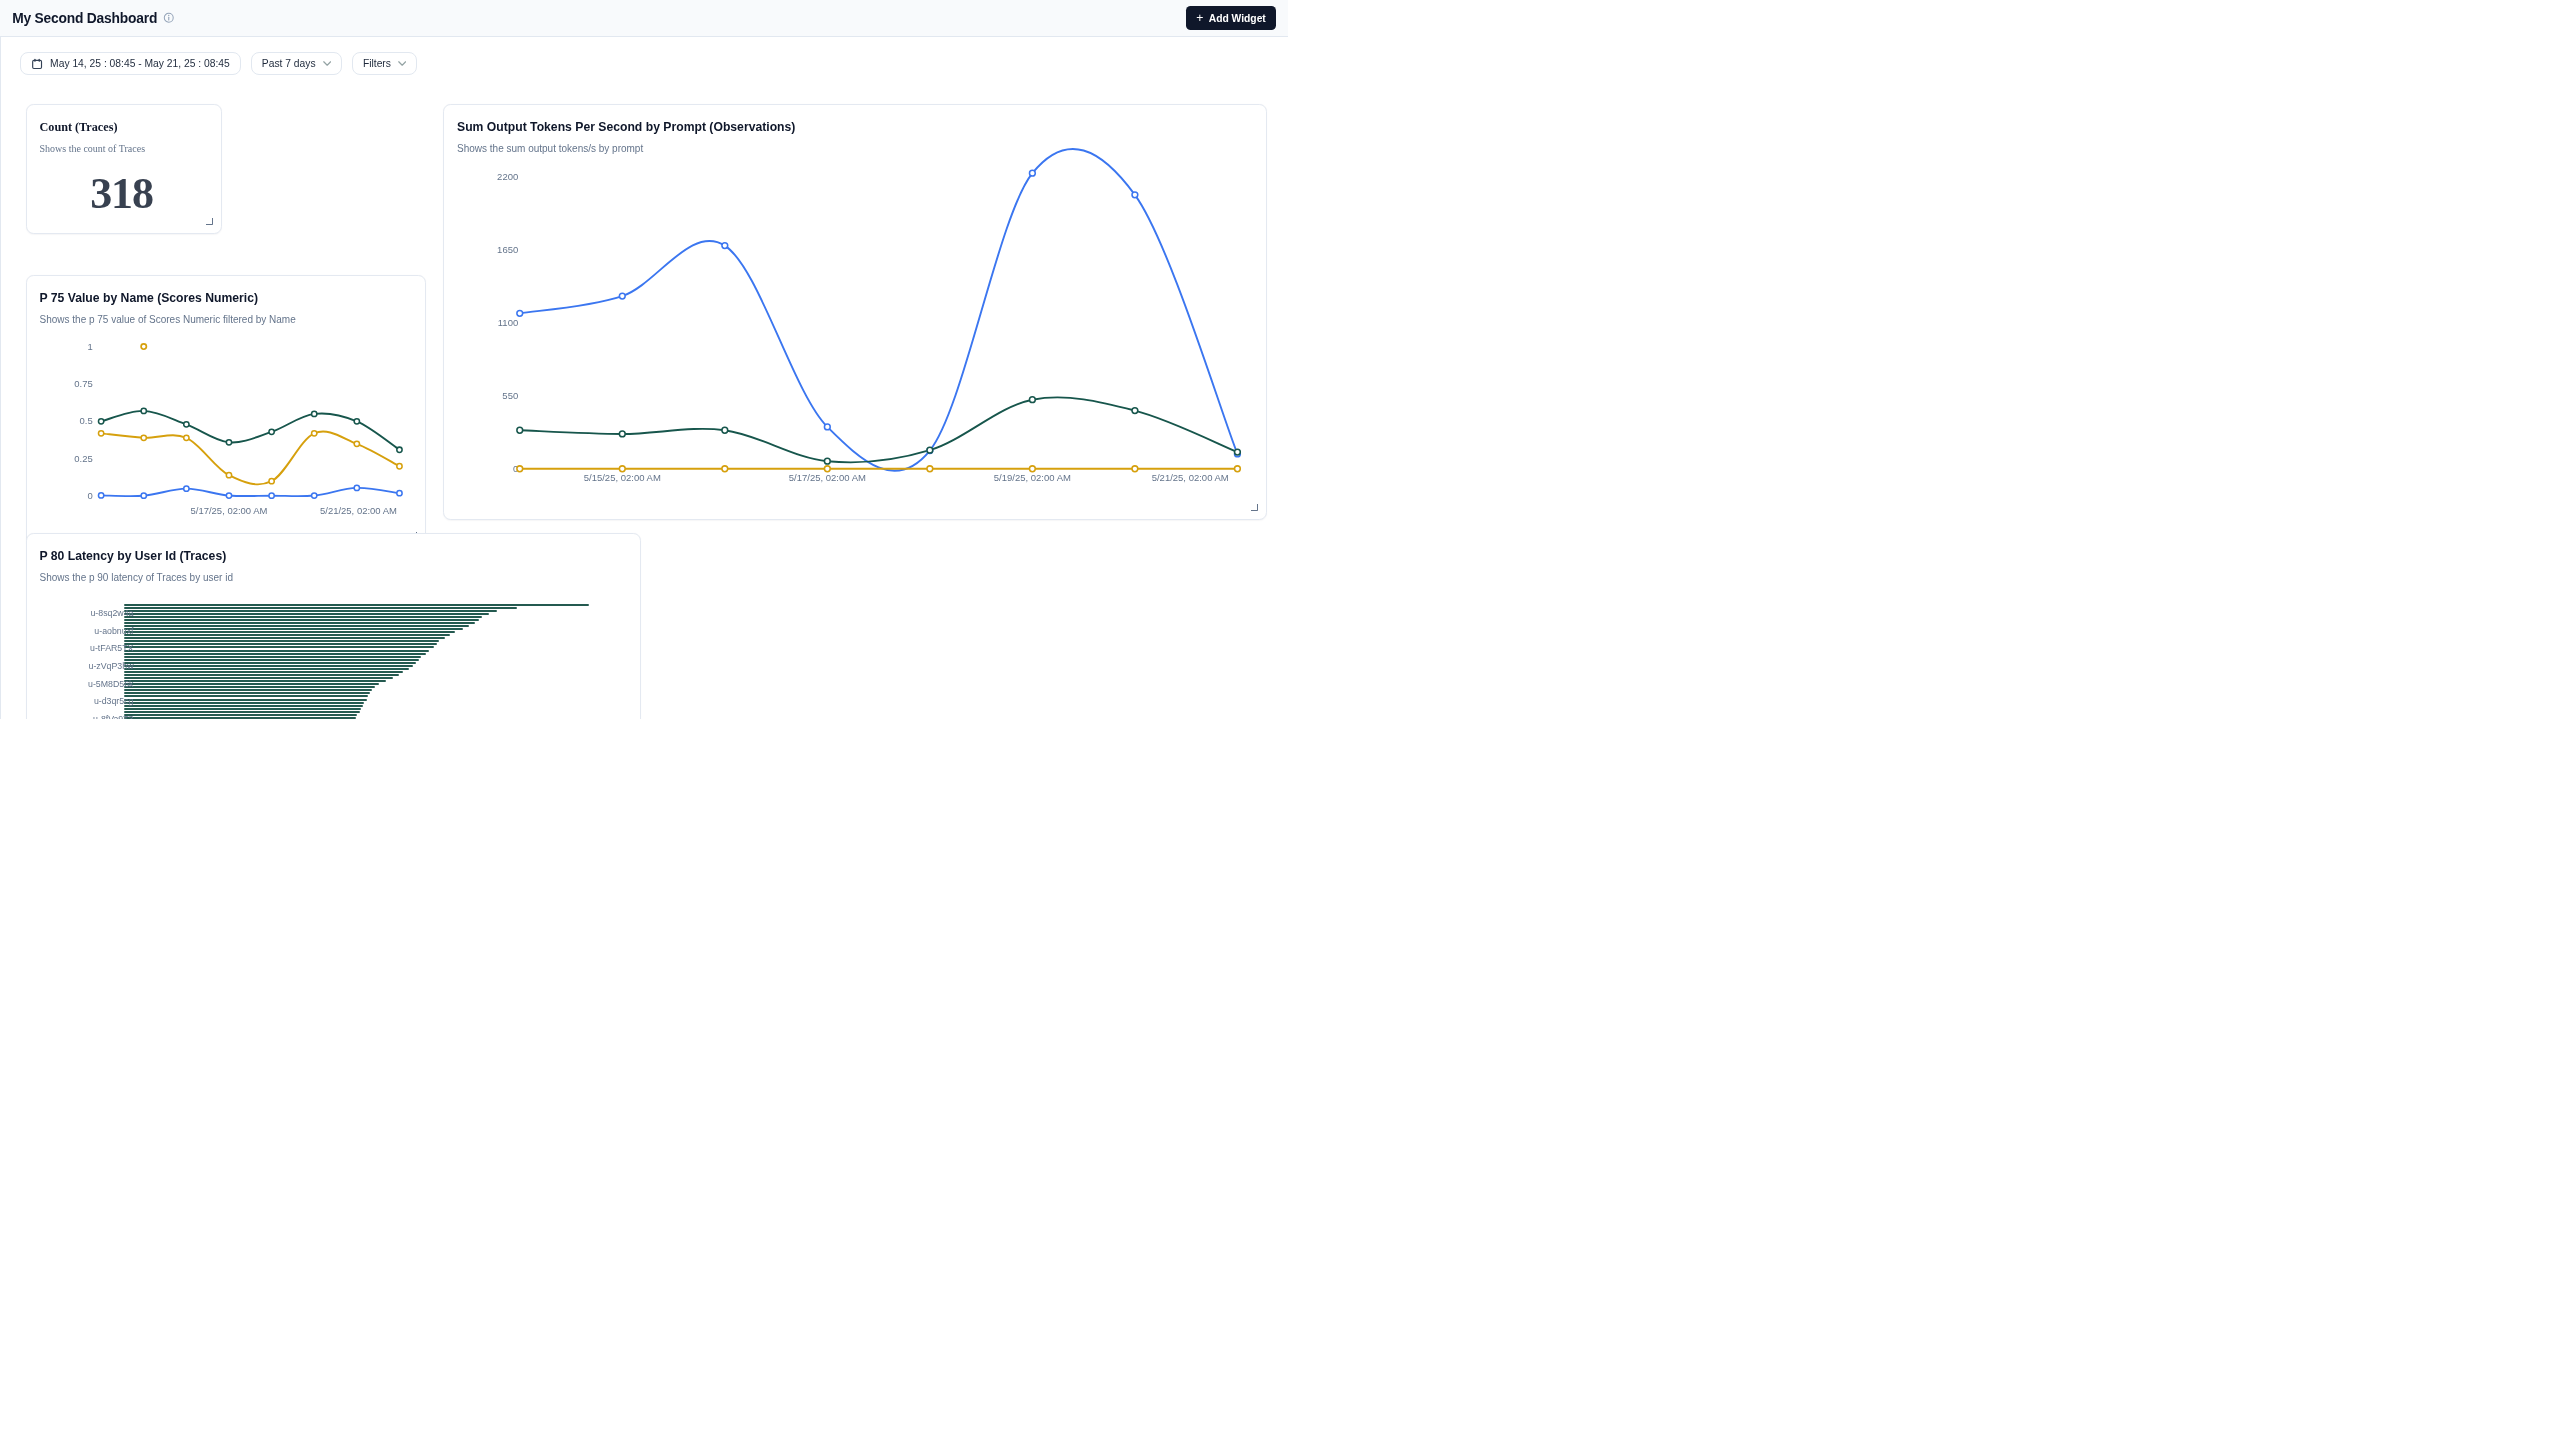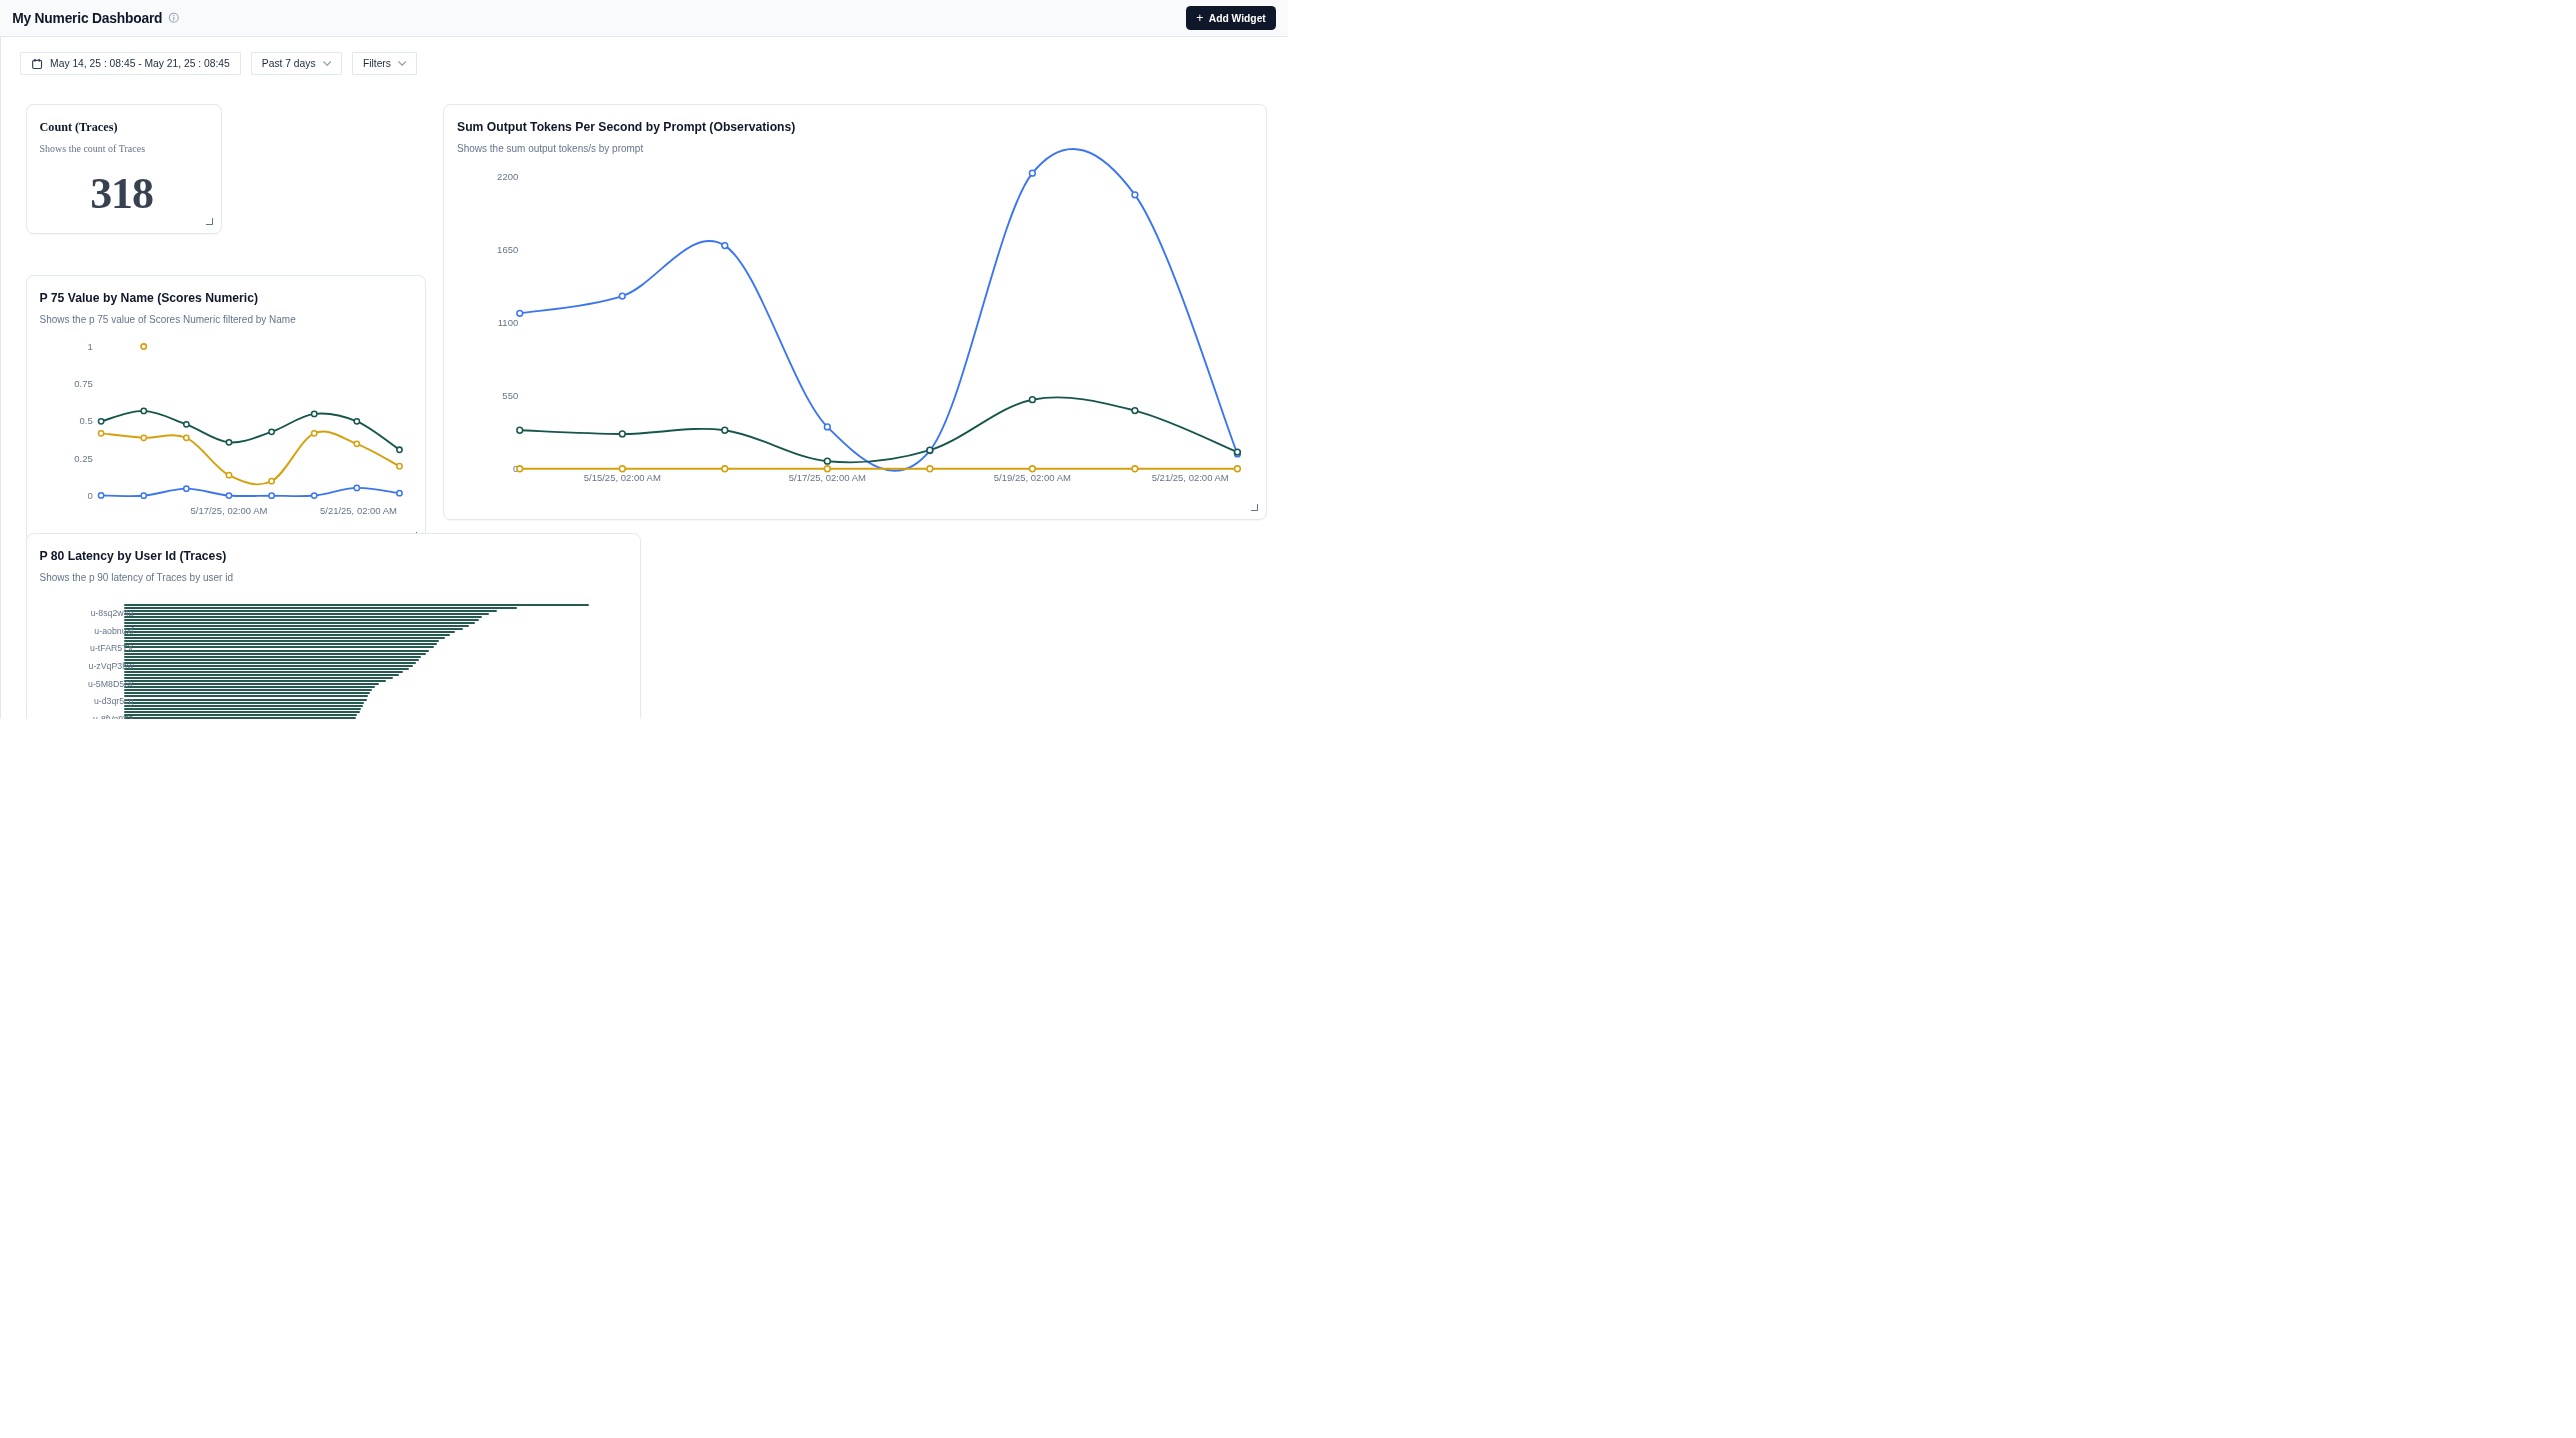--- a/index.html
+++ b/index.html
@@ -41,21 +41,21 @@
   .content {
     position: relative;
     height: 683px;
     background: #ffffff;
     border-left: 0.8px solid #e2e8f0;
   }
   .toolbar { display: flex; gap: 10px; padding: 15.3px 0 0 19px; }
   .btn-outline {
     background: #ffffff;
     border: 0.8px solid #e2e8f0;
-    border-radius: 1px;
+    border-radius: 8px;
     height: 23px;
     padding: 0 10px;
     font-size: 10.3px;
     font-weight: 500;
     color: #1e293b;
     display: inline-flex;
     align-items: center;
     gap: 6.9px;
     cursor: pointer;
     font-family: inherit;
@@ -106,21 +106,21 @@
   .vtick {
     position: absolute; width: 40px; text-align: right;
     font-size: 9.6px; color: #64748b;
   }
   .vbar { position: absolute; border-radius: 0.8px 0.8px 0 0; }
 </style>
 </head>
 <body>
 
 <div class="header">
-  <span class="page-title">My Numeric Dashboard</span>
+  <span class="page-title">My Second Dashboard</span>
   <span class="info-icon">
     <svg width="11.5" height="11.5" viewBox="0 0 16 16">
       <circle cx="8" cy="8" r="6.2" fill="none" stroke="#94a3b8" stroke-width="1.4"></circle>
       <line x1="8" y1="7.4" x2="8" y2="11.2" stroke="#94a3b8" stroke-width="1.5" stroke-linecap="round"></line>
       <circle cx="8" cy="4.9" r="0.95" fill="#94a3b8"></circle>
     </svg>
   </span>
   <span class="spacer"></span>
   <button class="add-widget-btn">
     <span class="plus-glyph">+</span>

